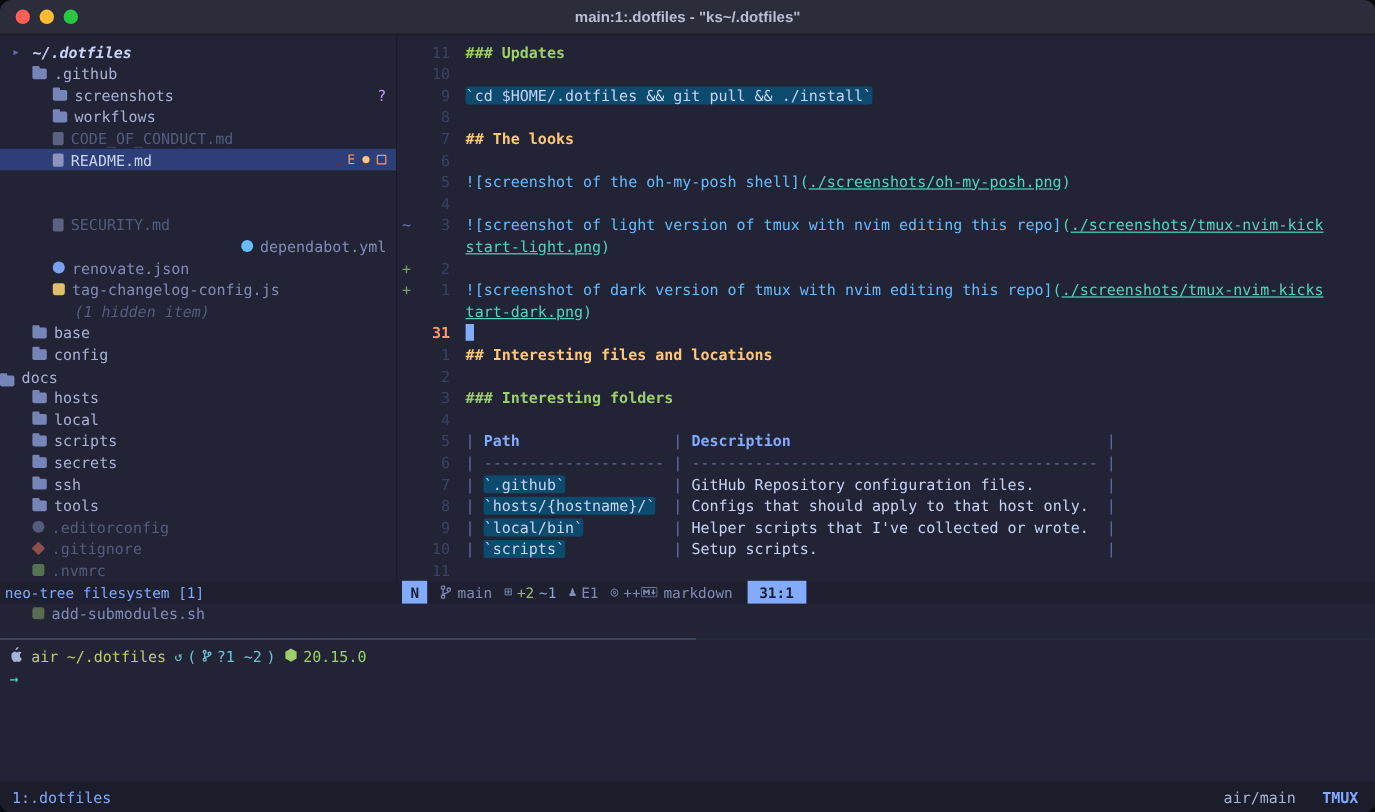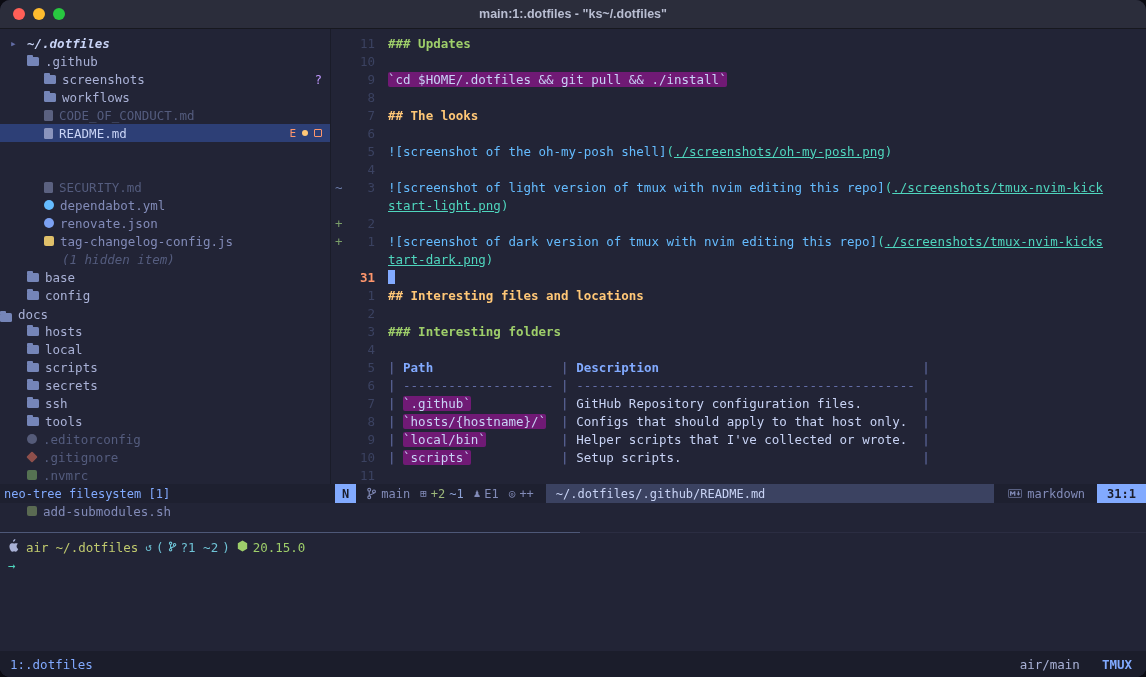--- a/index.html
+++ b/index.html
@@ -50,21 +50,21 @@
   .ed-line{height:18px;display:flex;align-items:center;}
   .ed-sign{width:14px;padding-left:4px;flex:none;color:#828bb8;}
   .s-add{color:#7a9e68}.s-chg{color:#6b7ba8}
   .ed-num{width:26px;flex:none;text-align:right;color:#3b4261;}
   .ed-num.cur{color:#ff966c;font-weight:700;}
   .ed-text{padding-left:13px;white-space:pre;}
   .ed-cursor{display:inline-block;width:7px;height:14px;background:#82aaff;vertical-align:-2px;}
   .sg-text{color:#c8d3f5;}
   .sg-h2{color:#ffc777;font-weight:700;}
   .sg-h3{color:#9ece6a;font-weight:700;}
-  .sg-code{background:#701a75;color:#c8d3f5;border-radius:2px;}
+  .sg-code{background:#0c4a6e;color:#c8d3f5;border-radius:2px;}
   .sg-label{color:#65bcff;}
   .sg-url{color:#4fd6be;}
   .sg-urlu{color:#4fd6be;text-decoration:underline;}
   .sg-pipe{color:#636da6;}
   .sg-dash{color:#636da6;}
   .sg-th{color:#82aaff;font-weight:700;}
   
   .statusrow{position:absolute;top:455px;left:0;right:0;height:19px;display:flex;font-size:12px;}
   .nt-status{width:331px;flex:none;background:#1e2030;color:#82aaff;display:flex;align-items:center;padding-left:4px;}
   .lualine{flex:1;background:#1e2030;display:flex;align-items:center;color:#828bb8;}
@@ -138,21 +138,21 @@
           <span class="t-marks">
             <span class="mark-e">E</span>
             <span class="mark-dot"></span>
             <span class="mark-square"></span>
           </span>
         </div>
         <div class="tree-row t-dim" style="padding-left: 44px; margin-top: 36px;">
           <span class="ic ic-doc"></span>
           <span class="t-label">SECURITY.md</span>
         </div>
-        <div class="tree-row t-file" style="padding-left: 44px;">
+        <div class="tree-row t-file" style="padding-left: 44px; justify-content: flex-end;">
           <span class="ic ic-bot"></span>
           <span class="t-label">dependabot.yml</span>
         </div>
         <div class="tree-row t-file" style="padding-left: 44px;">
           <span class="ic ic-json"></span>
           <span class="t-label">renovate.json</span>
         </div>
         <div class="tree-row t-file" style="padding-left: 44px;">
           <span class="ic ic-js"></span>
           <span class="t-label">tag-changelog-config.js</span>
@@ -370,21 +370,20 @@
           <span class="sl-mod">~1</span>
         </span>
         <span class="sl-seg">
           <span class="sl-icon glyph">♟</span>
           <span>E1</span>
         </span>
         <span class="sl-seg">
           <span class="sl-icon glyph">◎</span>
           <span>++</span>
         </span>
-        <span class="sl-path">~/.dotfiles/.github/README.md</span>
         <span class="sl-ft">
           <span class="sl-icon">
               <svg width="14" height="9" viewBox="0 0 208 128">
                 <rect x="6" y="6" width="196" height="116" rx="10" fill="none" stroke="#828bb8" stroke-width="10"></rect>
                 <path fill="#828bb8" d="M30 98V30h20l20 25 20-25h20v68H90V59L70 84 50 59v39H30zm125 0L125 64h20V30h20v34h20l-30 34z"></path>
               </svg>
             </span>
           <span>markdown</span>
         </span>
         <span class="sl-pos">31:1</span>

